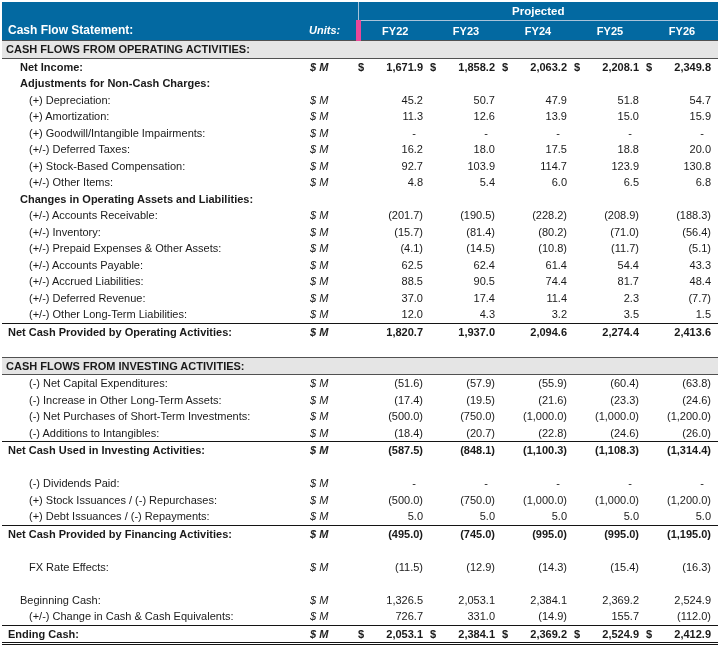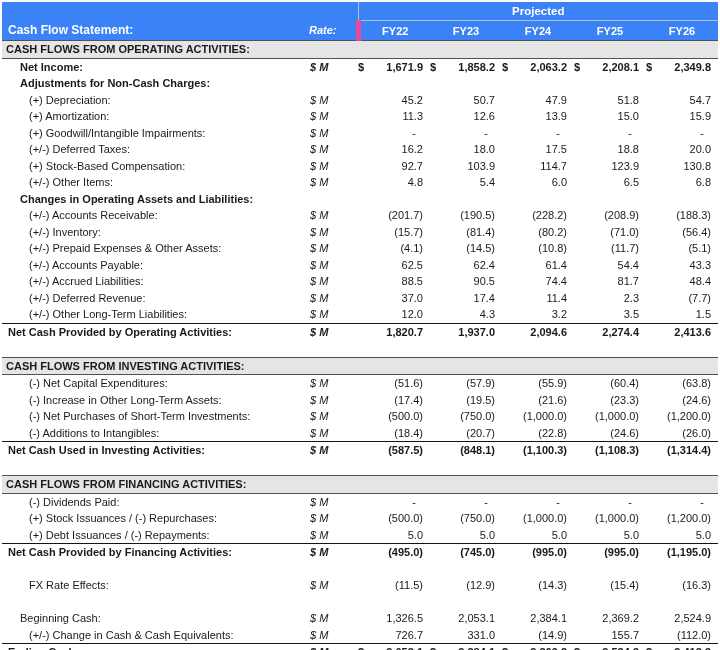--- a/index.html
+++ b/index.html
@@ -3,21 +3,21 @@
 <meta charset="utf-8">
 <style>
   html,body{margin:0;padding:0;background:#ffffff;}
   body{width:720px;height:650px;overflow:hidden;
        font-family:"Liberation Sans","DejaVu Sans",sans-serif;color:#1a1a1a;}
   .sheet{padding:2px 2px 0 2px;}
   table{border-collapse:collapse;table-layout:fixed;width:716px;}
   td{padding:0;vertical-align:middle;white-space:nowrap;overflow:hidden;font-size:11px;line-height:12px;}
 
   
-  .blue{background:#3b82f6;color:#ffffff;}
+  .blue{background:#0369a1;color:#ffffff;}
   .proj-row td{height:18px;}
   .head-row td{height:19px;}
   .proj{font-weight:bold;text-align:center;font-size:11.5px;
         border-left:1px solid #A9C3DA;border-bottom:1px solid #A9C3DA;}
   .title{font-weight:bold;padding-left:6px;font-size:12px;}
   .units-h{font-weight:bold;font-style:italic;padding-left:6px;}
   .fy{font-weight:bold;text-align:center;}
   .fy-first{border-left:5px solid #ec4899;}
 
   
@@ -51,21 +51,21 @@
         <col style="width:72px">
         <col style="width:72px">
     </colgroup>
     <thead>
       <tr class="proj-row">
         <td class="blue" colspan="2"></td>
         <td class="blue proj" colspan="5">Projected</td>
       </tr>
       <tr class="head-row">
         <td class="blue title">Cash Flow Statement:</td>
-        <td class="blue units-h">Rate:</td>
+        <td class="blue units-h">Units:</td>
         <td class="blue fy fy-first">FY22</td>
         <td class="blue fy">FY23</td>
         <td class="blue fy">FY24</td>
         <td class="blue fy">FY25</td>
         <td class="blue fy">FY26</td>
       </tr>
     </thead>
     <tbody id="tbody">
         <tr class="section">
           <td colspan="7">CASH FLOWS FROM OPERATING ACTIVITIES:</td>
@@ -270,23 +270,20 @@
           <td class="units">$ M</td>
           <td class="val">(587.5)</td>
           <td class="val">(848.1)</td>
           <td class="val">(1,100.3)</td>
           <td class="val">(1,108.3)</td>
           <td class="val">(1,314.4)</td>
         </tr>
         <tr class="blank">
           <td colspan="7"></td>
         </tr>
-        <tr class="section">
-          <td colspan="7">CASH FLOWS FROM FINANCING ACTIVITIES:</td>
-        </tr>
         <tr class="item">
           <td class="lbl ind2">(-) Dividends Paid:</td>
           <td class="units">$ M</td>
           <td class="val dash">-</td>
           <td class="val dash">-</td>
           <td class="val dash">-</td>
           <td class="val dash">-</td>
           <td class="val dash">-</td>
         </tr>
         <tr class="item">

